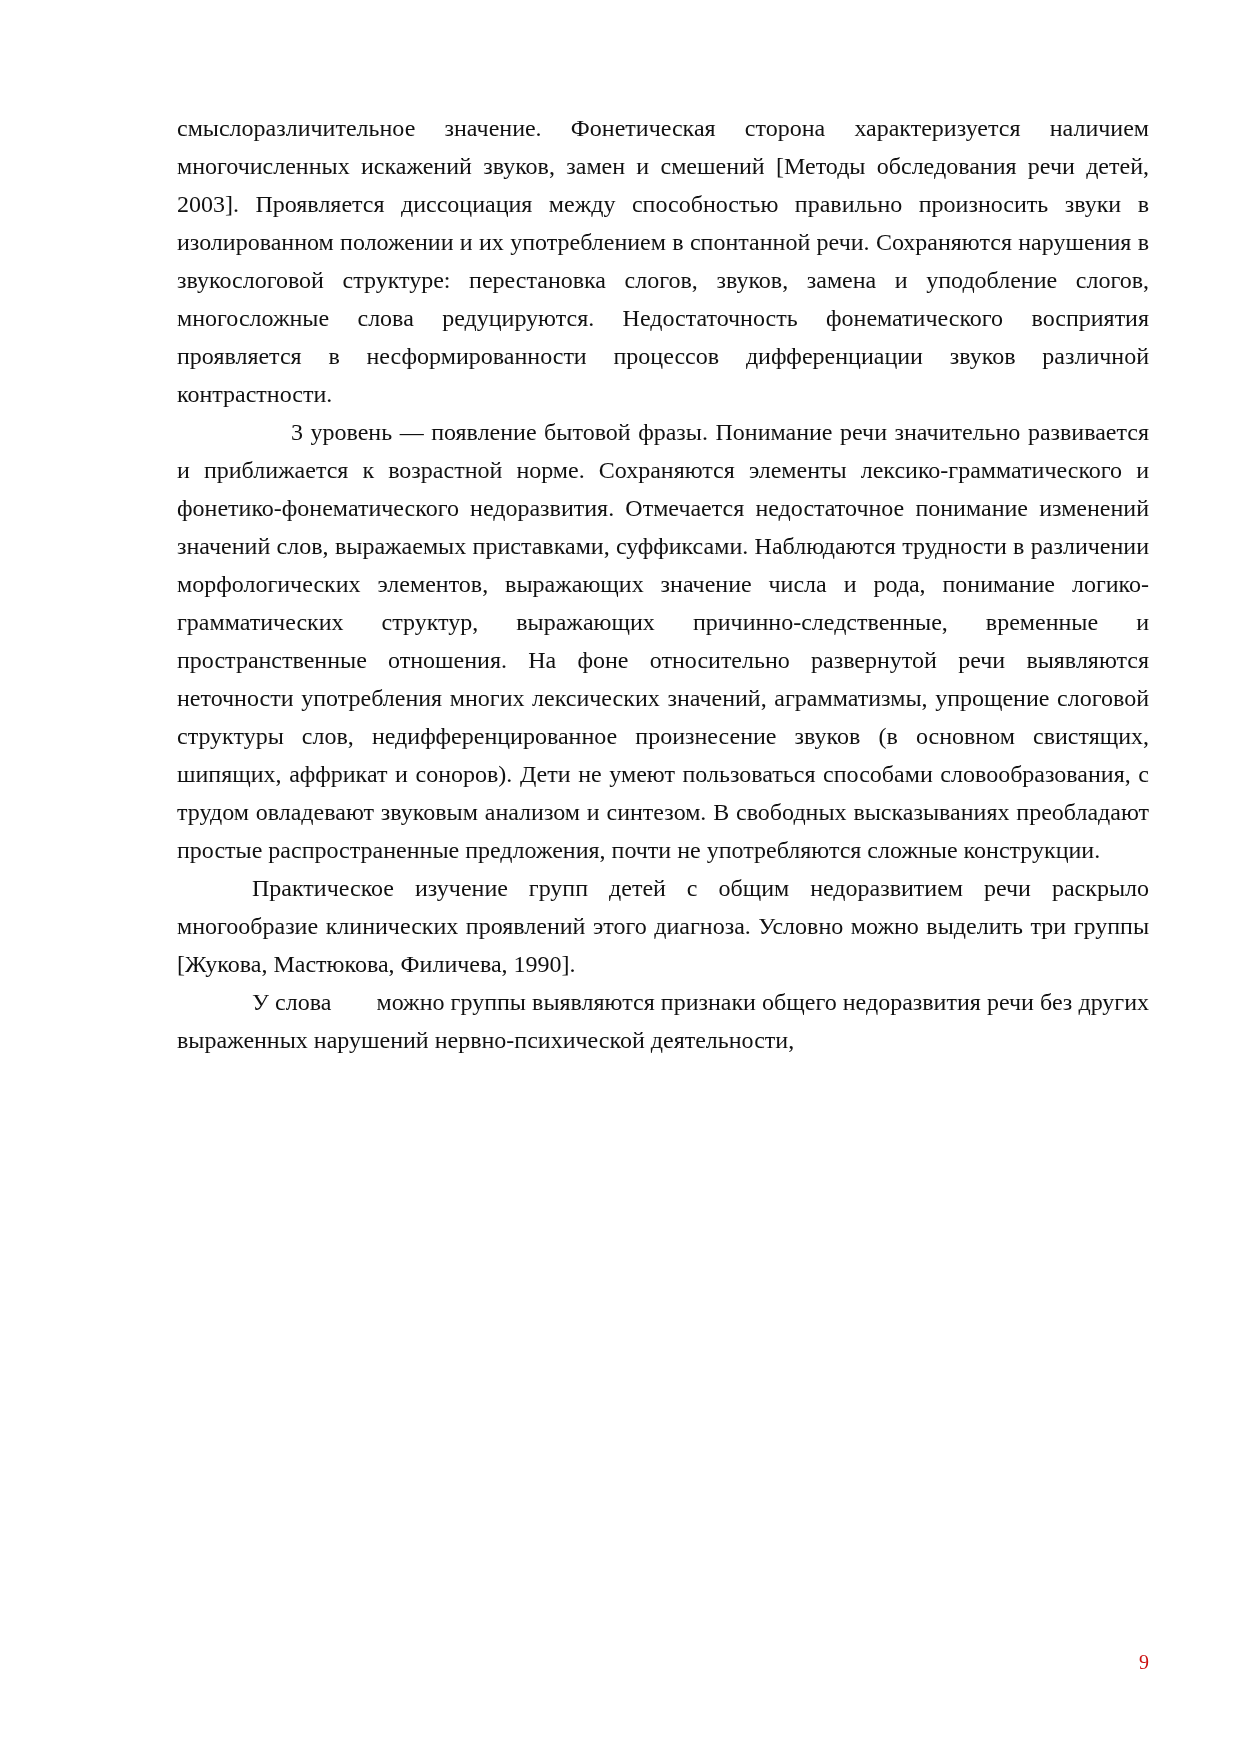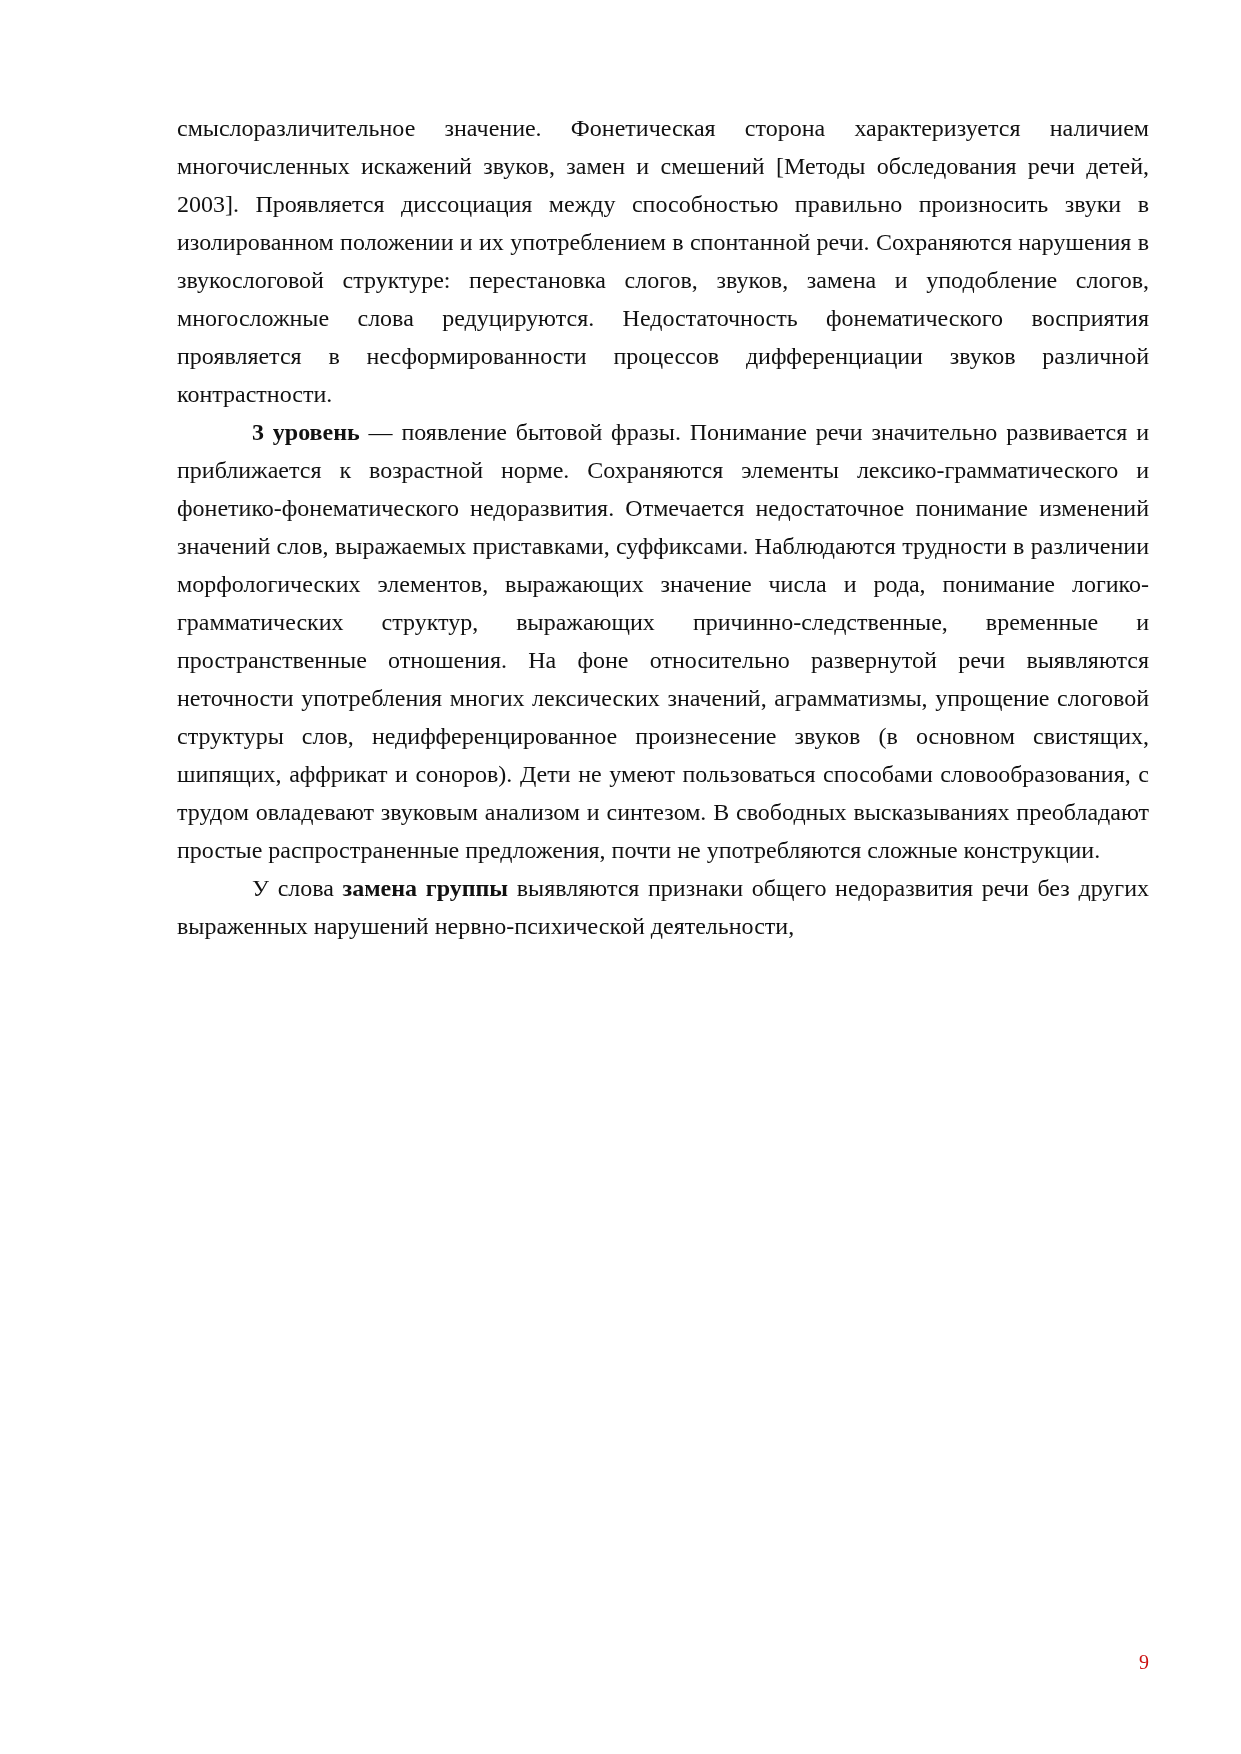--- a/index.html
+++ b/index.html
@@ -34,21 +34,22 @@
   }
   .para {
     margin: 0;
     padding: 0;
     text-align: justify;
   }
   .para.indent {
     text-indent: 75px;
   }
   .para b {
-    font-weight: bold;
+    font-weight: normal;
+    margin-left: 39px;
   }
   .page-number {
     position: absolute;
     left: 1139px;
     top: 1650px;
     width: 20px;
     font-size: 20px;
     line-height: 24px;
     color: #cc1111;
     text-align: left;
@@ -61,21 +62,24 @@
   <div class="text-body">
 
     <p class="para">
       <span>смыслоразличительное значение. Фонетическая сторона характеризуется наличием многочисленных искажений звуков, замен и смешений [Методы обследования речи детей, 2003]. Проявляется диссоциация между способностью правильно произносить звуки в изолированном положении и их употреблением в спонтанной речи. Сохраняются нарушения в звукослоговой структуре: перестановка слогов, звуков, замена и уподобление слогов, многосложные слова редуцируются. Недостаточность фонематического восприятия проявляется в несформированности процессов дифференциации звуков различной контрастности.</span>
     </p>
 
     <p class="para indent">
       <b>3 уровень</b><span> — появление бытовой фразы. Понимание речи значительно развивается и приближается к возрастной норме. Сохраняются элементы лексико-грамматического и фонетико-фонематического недоразвития. Отмечается недостаточное понимание изменений значений слов, выражаемых приставками, суффиксами. Наблюдаются трудности в различении морфологических элементов, выражающих значение числа и рода, понимание логико-грамматических структур, выражающих причинно-следственные, временные и пространственные отношения. На фоне относительно развернутой речи выявляются неточности употребления многих лексических значений, аграмматизмы, упрощение слоговой структуры слов, недифференцированное произнесение звуков (в основном свистящих, шипящих, аффрикат и соноров). Дети не умеют пользоваться способами словообразования, с трудом овладевают звуковым анализом и синтезом. В свободных высказываниях преобладают простые распространенные предложения, почти не употребляются сложные конструкции.</span>
     </p>
 
+    <p class="para indent">
+      <span>Практическое изучение групп детей с общим недоразвитием речи раскрыло многообразие клинических проявлений этого диагноза. Условно можно выделить три группы [Жукова, Мастюкова, Филичева, 1990].</span>
+    </p>
 
     <p class="para indent">
-      <span>У слова </span><b>замена группы</b><span> выявляются признаки общего недоразвития речи без других выраженных нарушений нервно-психической деятельности,</span>
+      <span>У слова </span><b>можно группы</b><span> выявляются признаки общего недоразвития речи без других выраженных нарушений нервно-психической деятельности,</span>
     </p>
 
   </div>
 
   <div class="page-number" style="color: rgb(204, 17, 17);">9</div>
 </div>
 
 </body></html>

